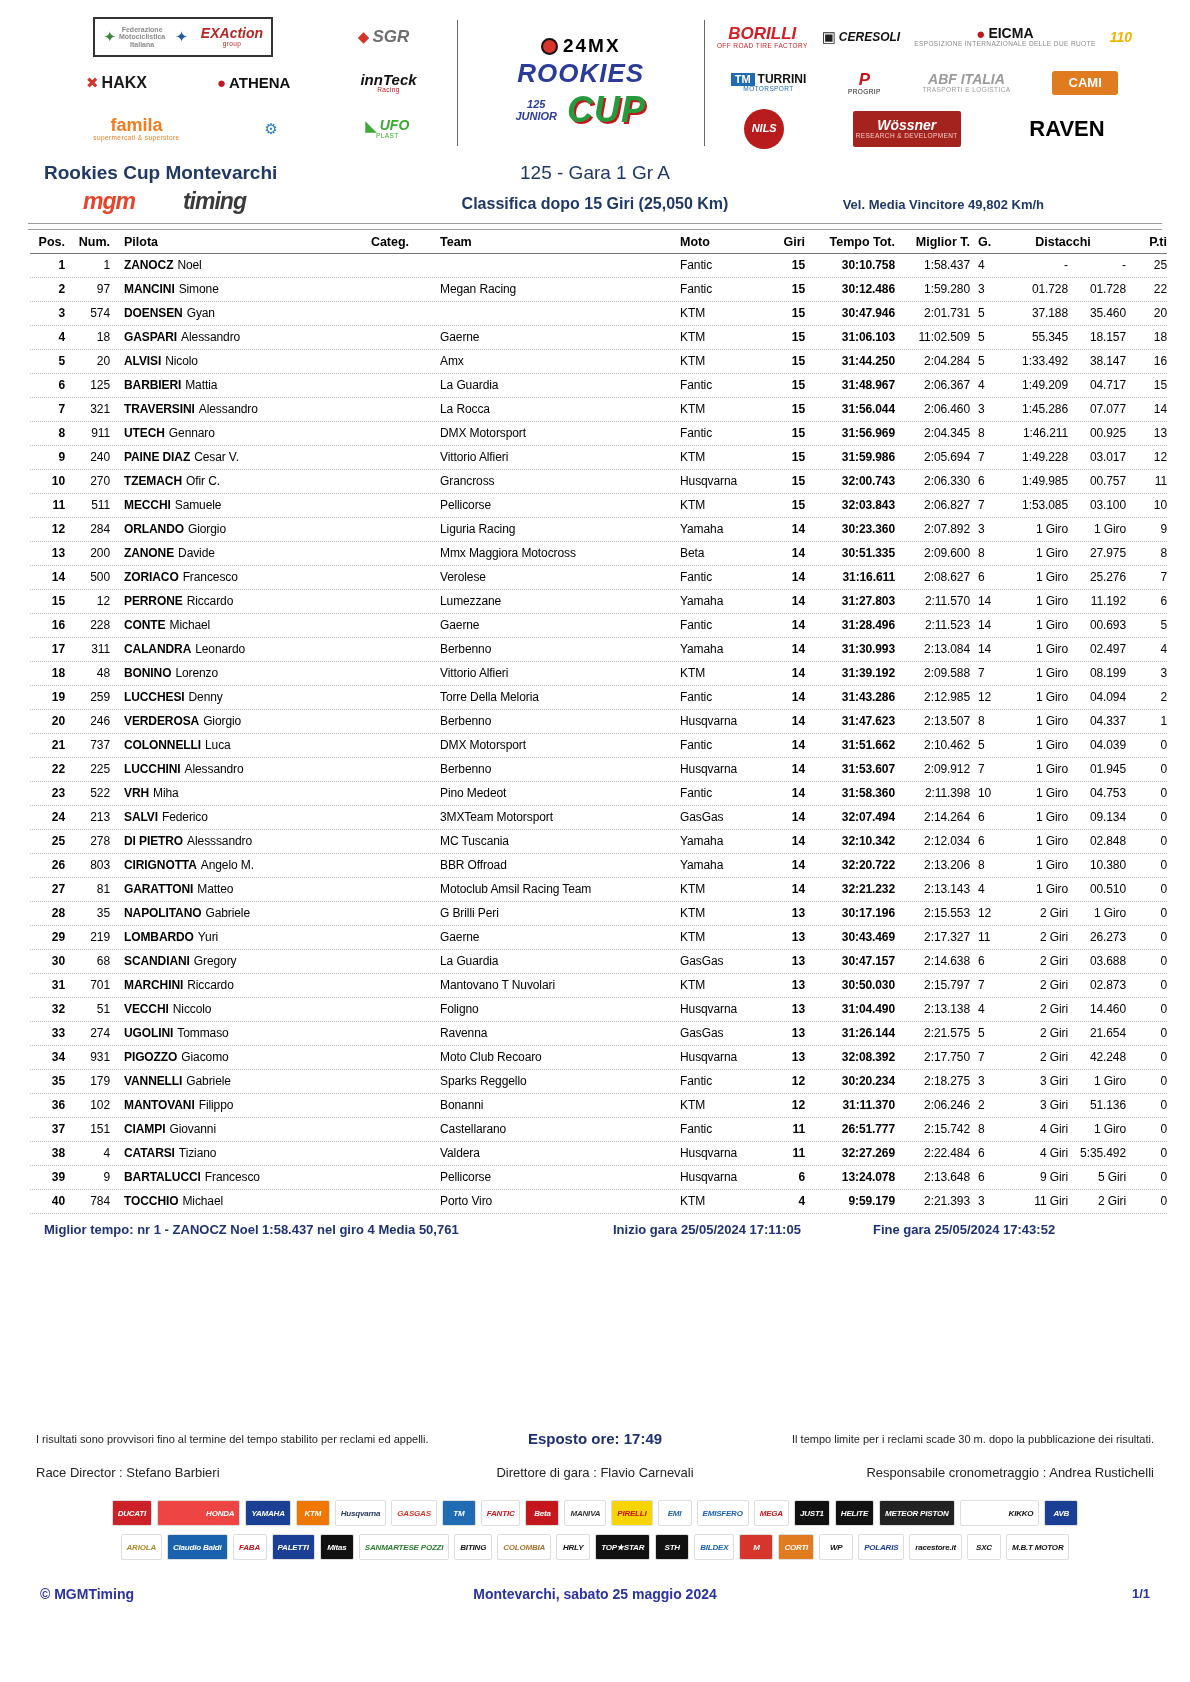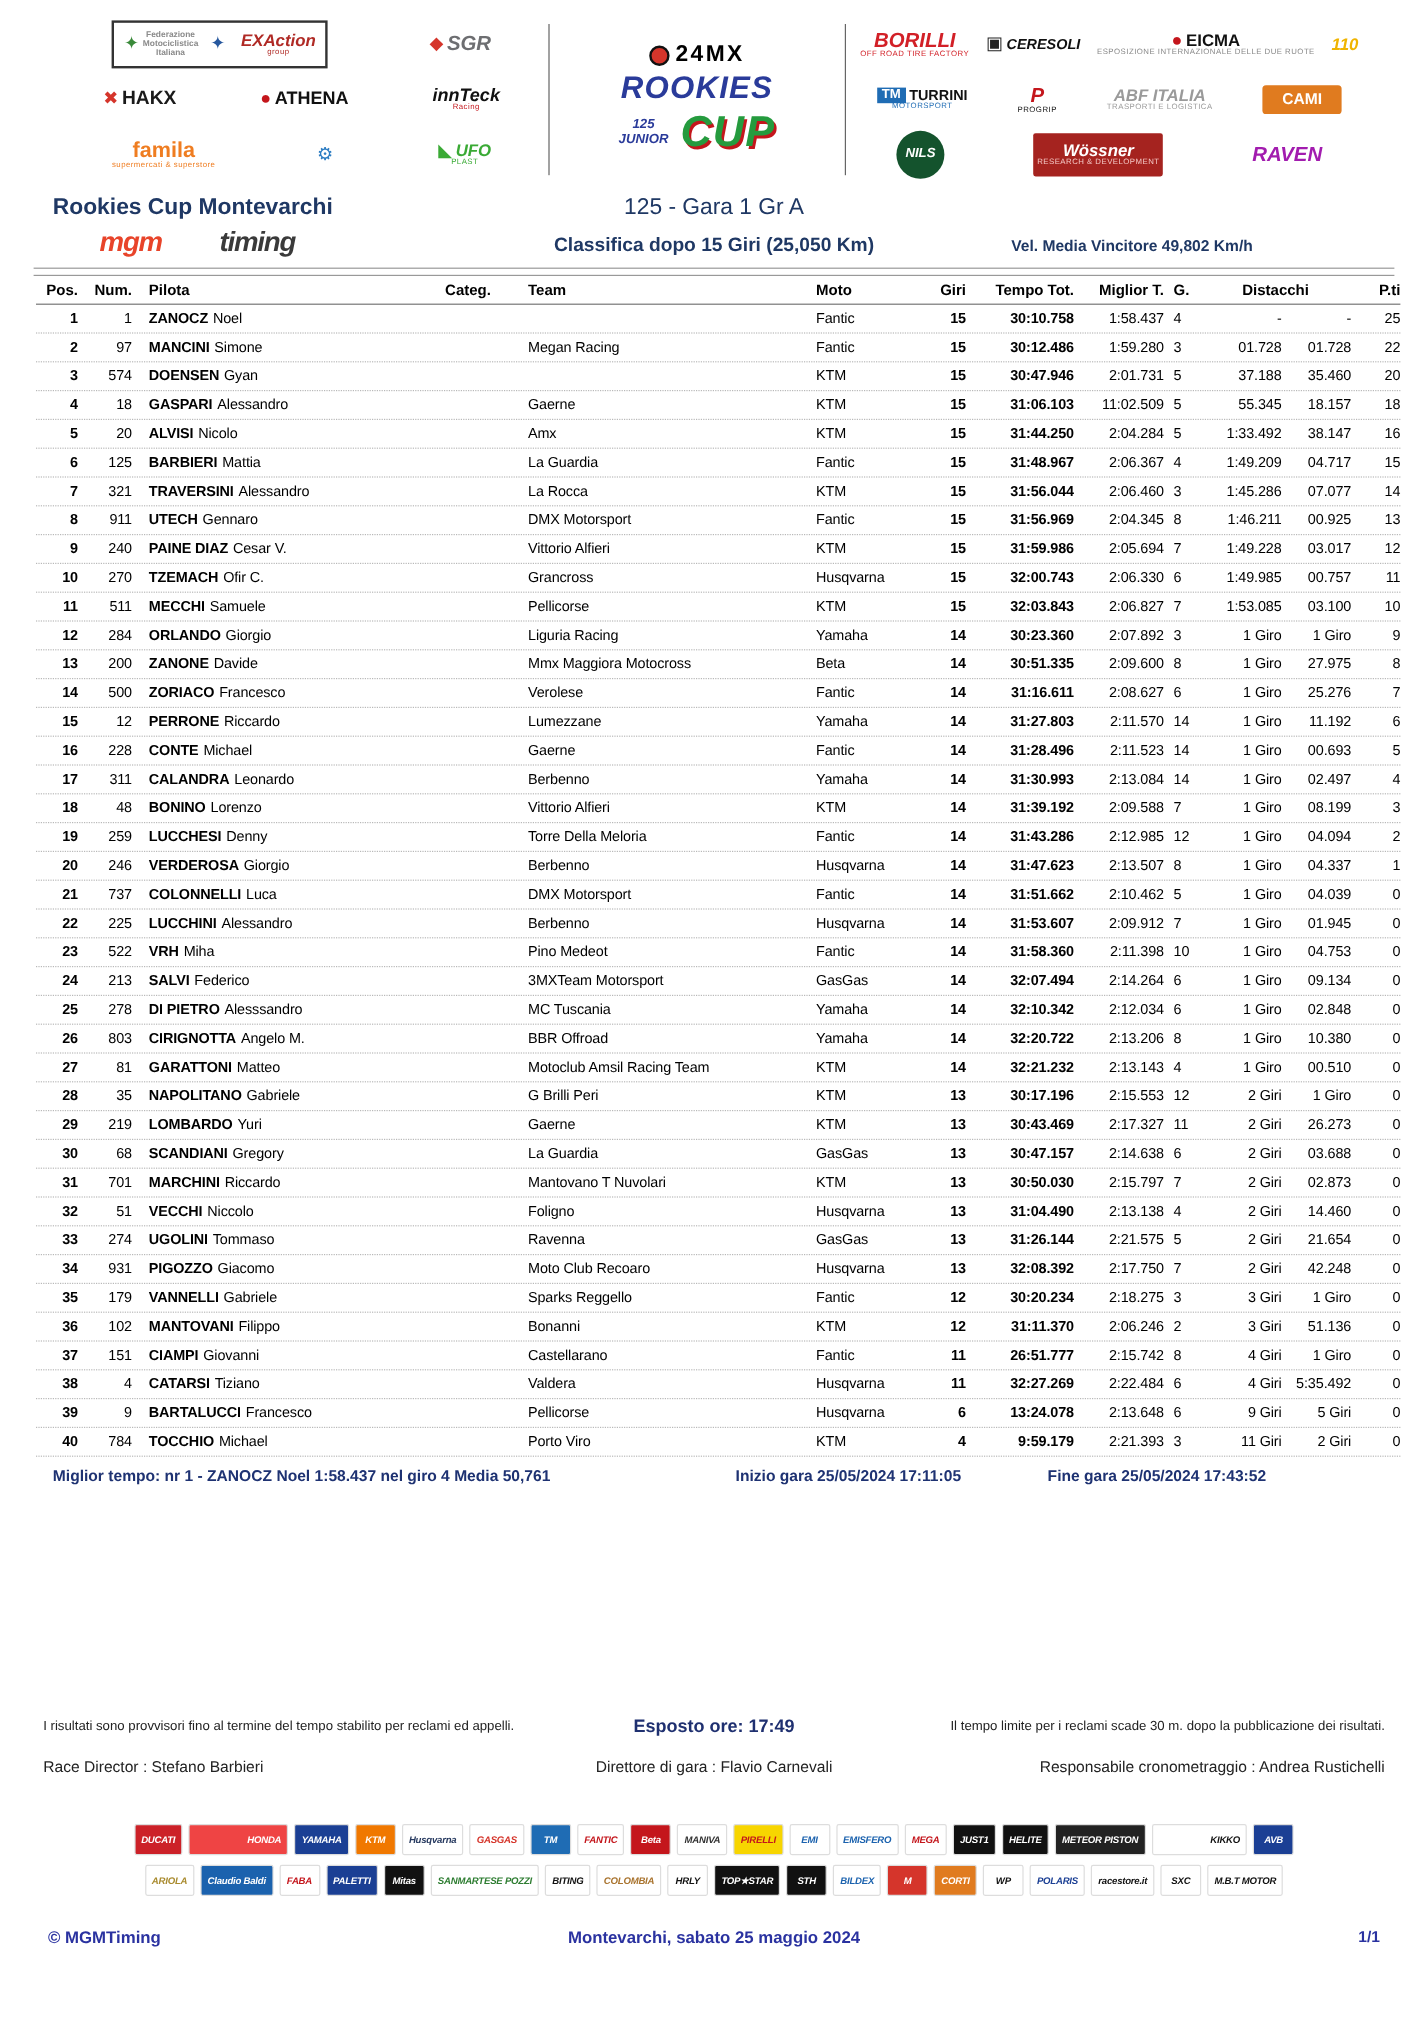--- a/index.html
+++ b/index.html
@@ -64,21 +64,21 @@
   .bottom-notes { margin:193px 36px 0 36px; display:grid; grid-template-columns:1fr 320px 1fr; align-items:center; }
   .note { font-size:11px; color:#222; }
   .note-right { text-align:right; }
   .esposto { text-align:center; font-size:15px; font-weight:bold; color:#1f3070; }
   .officials { margin:18px 36px 0 36px; display:grid; grid-template-columns:1fr 320px 1fr; font-size:13px; color:#222; }
   .off-center { text-align:center; }
   .off-right { text-align:right; }
 
   
   .strip { display:flex; justify-content:center; align-items:center; gap:5px; flex-wrap:nowrap; }
-  .strip-1 { margin-top:40px; }
+  .strip-1 { margin-top:20px; }
   .strip-2 { margin-top:8px; }
   .mini-chip { height:26px; min-width:34px; padding:2px 5px; display:flex; align-items:center; justify-content:center; font-size:8px; font-weight:bold; font-style:italic; border:1px solid #ddd; border-radius:2px; white-space:nowrap; letter-spacing:-0.2px; }
 
   
   .page-footer { margin:26px 40px 0 40px; display:grid; grid-template-columns:1fr 1fr 1fr; font-size:14px; font-weight:bold; color:#2a32a0; }
   .pf-center { text-align:center; }
   .pf-right { text-align:right; font-size:13px; }
 </style>
 </head>
 <body>
@@ -222,34 +222,34 @@
             </div>
             <span class="chip-sub" style="color: rgb(154, 154, 154);">TRASPORTI E LOGISTICA</span>
           </div>
           <div class="chip" style="background: rgb(224, 123, 31); border-radius: 3px; width: 66px; height: 24px;">
             <div class="chip-main">
               <span class="chip-label" style="color: rgb(255, 255, 255); font-size: 13px;">CAMI</span>
             </div>
           </div>
         </div>
         <div class="logo-row">
-          <div class="chip" style="background: #14532d; border-radius: 50%; width: 40px; height: 40px;">
+          <div class="chip" style="background: #b91c1c; border-radius: 50%; width: 40px; height: 40px;">
             <div class="chip-main">
               <span class="chip-label" style="color: rgb(255, 255, 255); font-size: 11px; font-style: italic;">NILS</span>
             </div>
           </div>
           <div class="chip" style="background: rgb(165, 35, 31); border-radius: 2px; width: 108px; height: 36px;">
             <div class="chip-main">
               <span class="chip-label" style="color: rgb(255, 255, 255); font-size: 14px; font-style: italic;">Wössner</span>
             </div>
             <span class="chip-sub" style="color: rgb(245, 201, 199);">RESEARCH &amp; DEVELOPMENT</span>
           </div>
           <div class="chip">
             <div class="chip-main">
-              <span class="chip-label" style="color: #a21caf; font-size: 17px; font-style: italic;">RAVEN</span>
+              <span class="chip-label" style="color: #000000; font-size: 22px; ">RAVEN</span>
             </div>
           </div>
         </div>
       </div>
   </div>
 
   <div class="title-block">
     <div class="title-r1">
       <div class="title-left">Rookies Cup Montevarchi</div>
       <div class="title-center">125 - Gara 1 Gr A</div>

